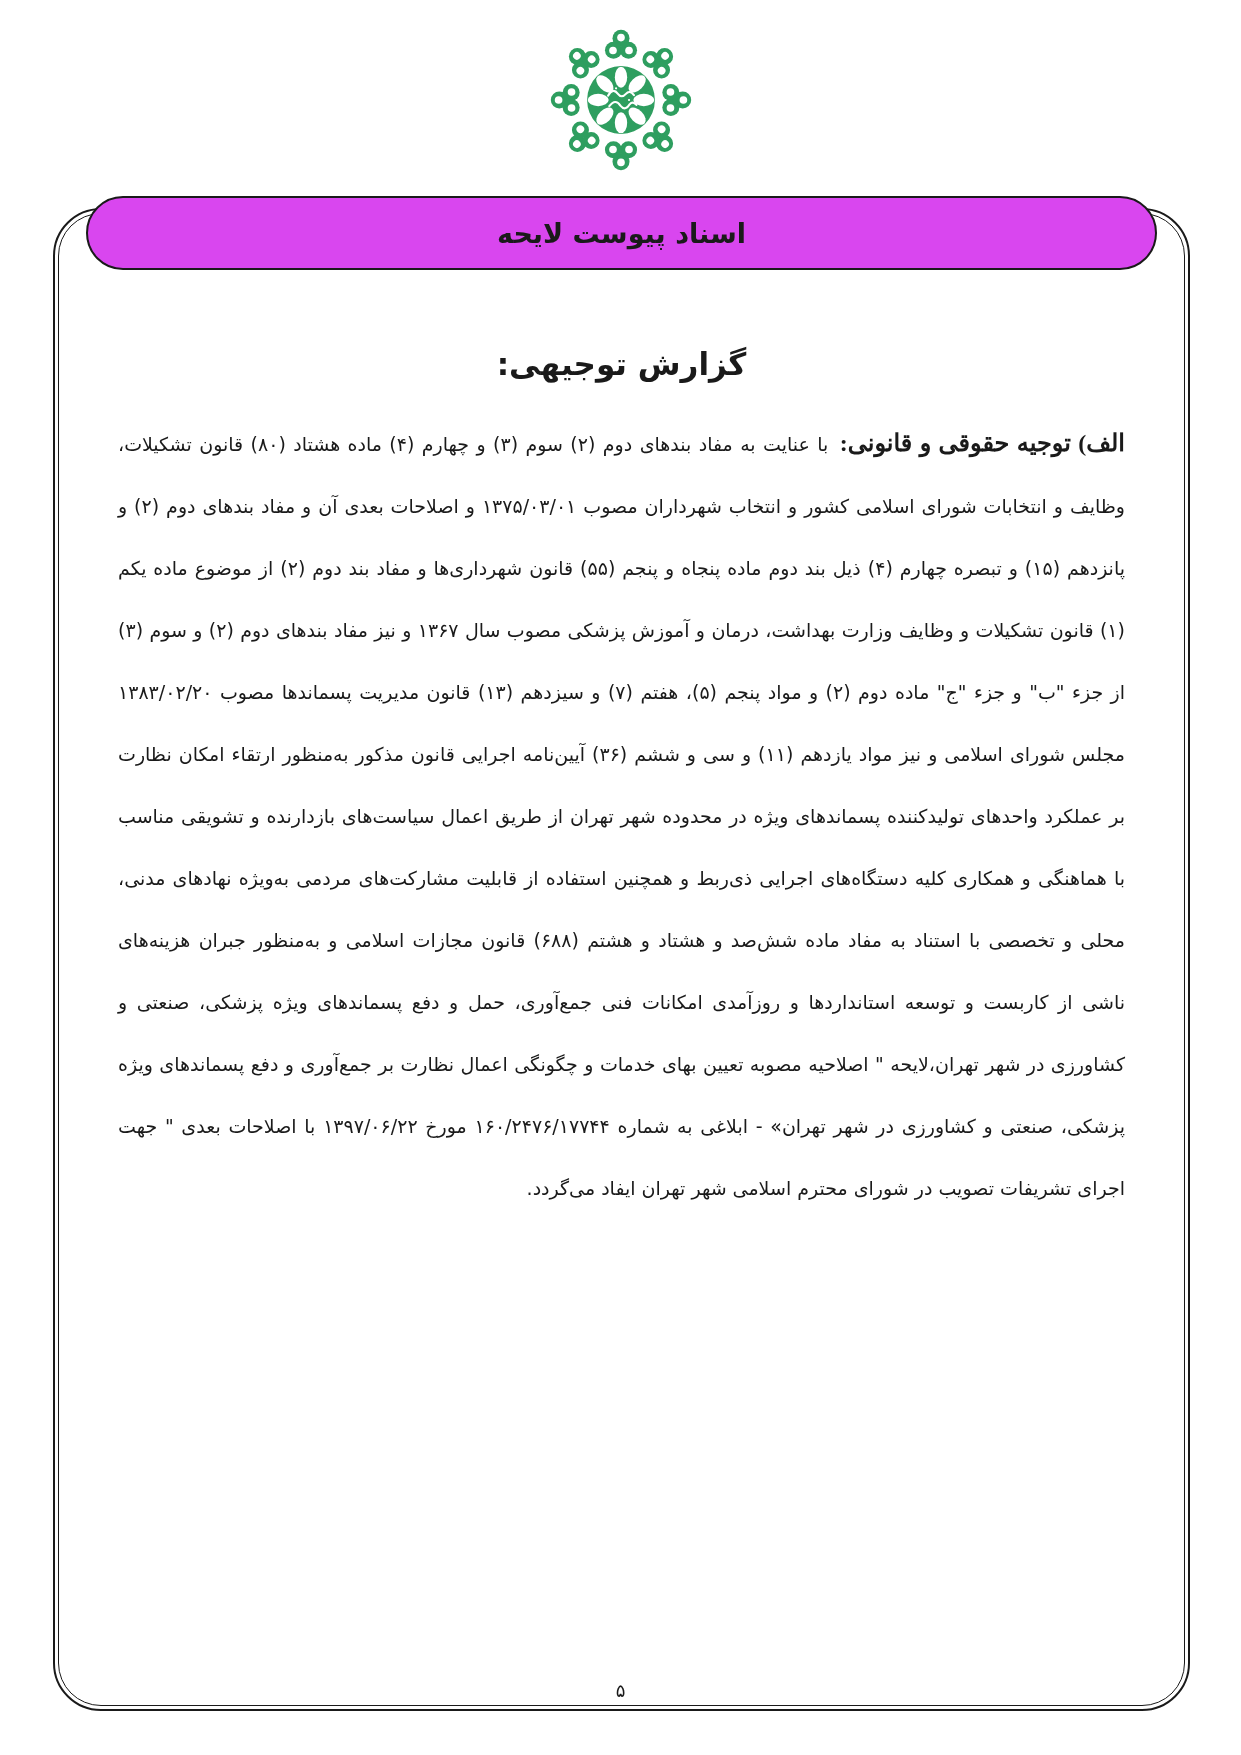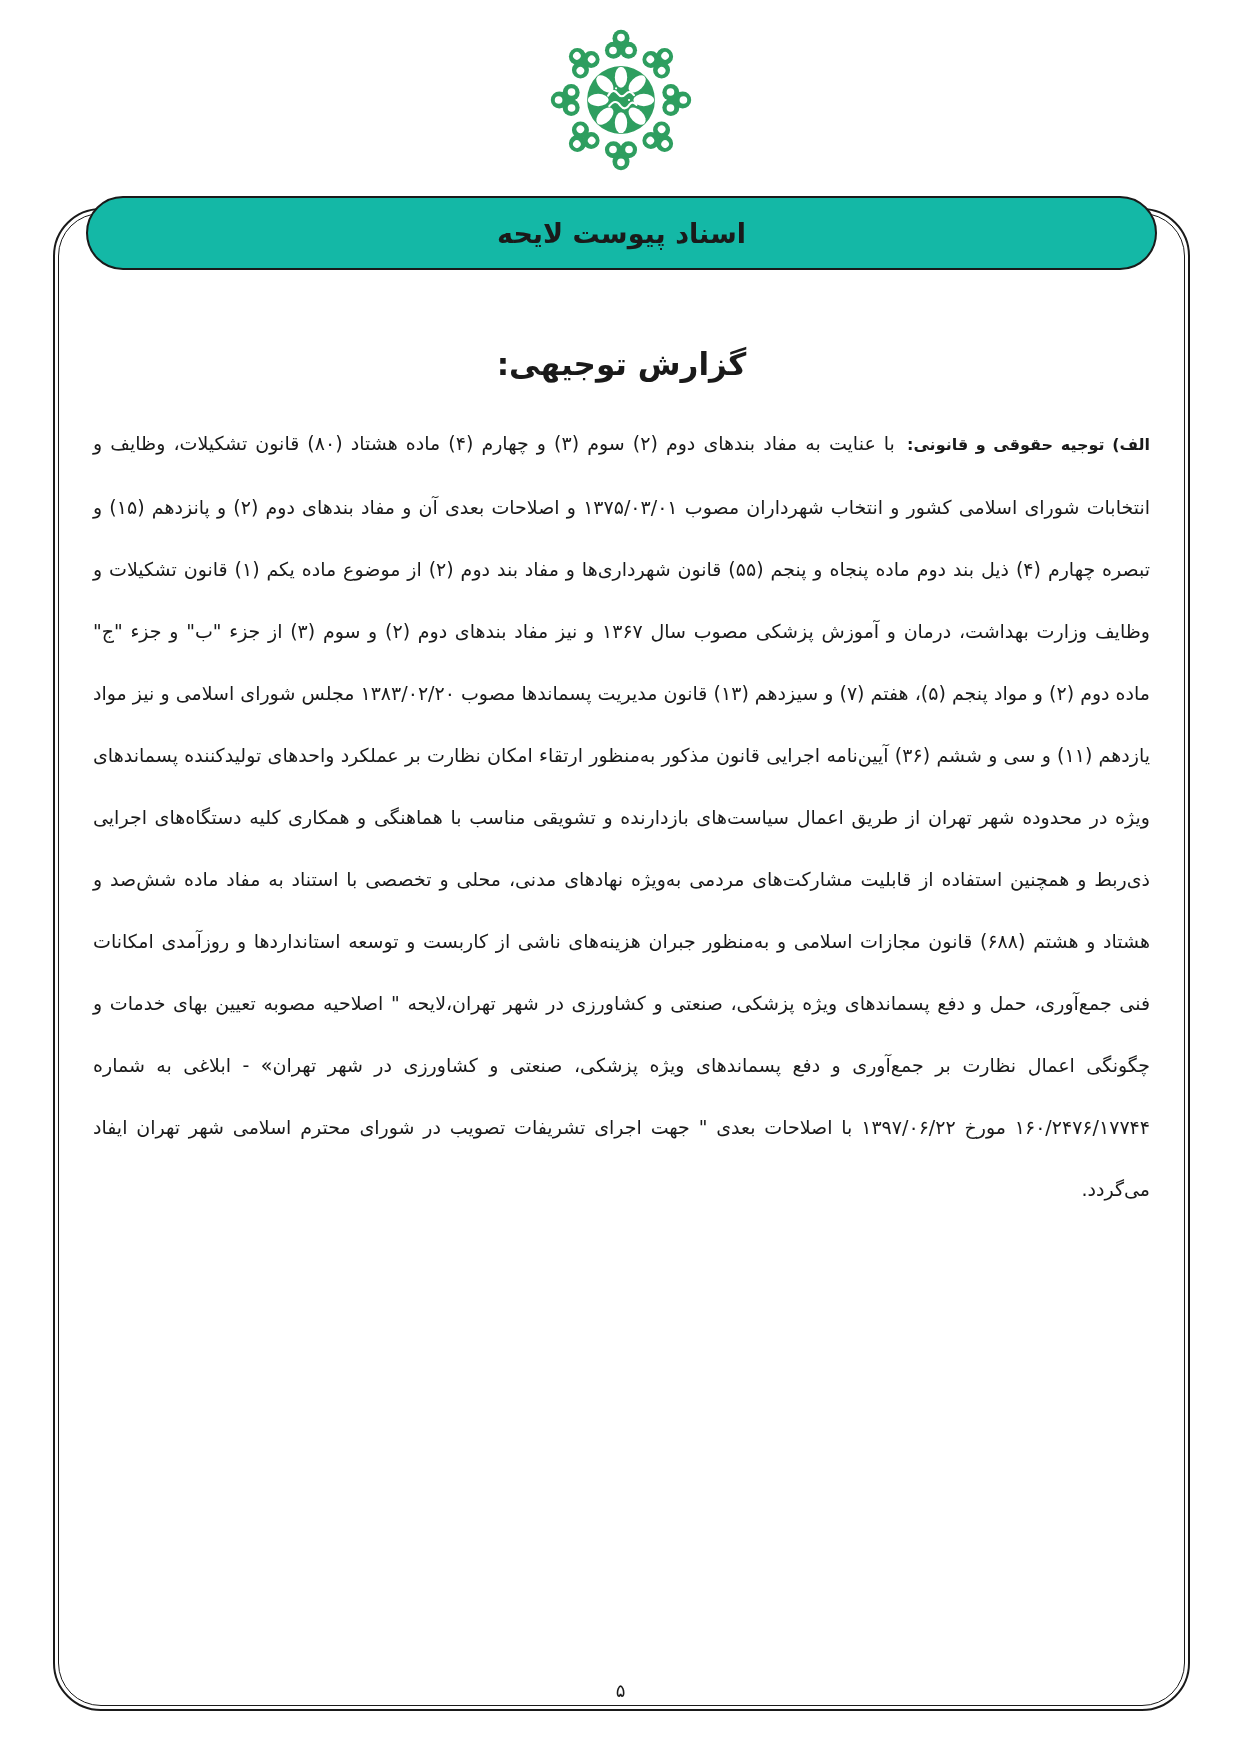--- a/index.html
+++ b/index.html
@@ -24,21 +24,21 @@
     height: 148px;
   }
 
   
   .banner {
     position: absolute;
     top: 196px;
     left: 86px;
     right: 84px;
     height: 74px;
-    background: #14b8a6;
+    background: #d946ef;
     border: 2px solid #1a1a1a;
     border-radius: 38px;
     display: flex;
     align-items: center;
     justify-content: center;
     z-index: 3;
   }
   .banner-title {
     font-size: 27px;
     font-weight: bold;
@@ -63,41 +63,42 @@
     border-radius: 43px;
   }
 
   
   .content {
     position: absolute;
     top: 208px;
     left: 53px;
     right: 51px;
     bottom: 44px;
-    padding: 0 40px;
+    padding: 0 65px;
     direction: rtl;
     z-index: 2;
   }
   .doc-title {
     margin: 138px 0 30px;
     text-align: center;
     font-size: 31px;
     font-weight: bold;
     letter-spacing: 0.5px;
   }
   .para {
     font-size: 19px;
     line-height: 62px;
     text-align: justify;
     margin-bottom: 24px;
   }
   .lead {
     font-weight: bold;
-    font-size: 16px;
+    font-size: 24px;
     margin-left: 4px; 
+    font-family: Liberation Serif, serif;
   }
 
   .page-number {
     position: absolute;
     bottom: 54px;
     left: 0;
     right: 0;
     text-align: center;
     font-size: 18px;
     z-index: 2;

